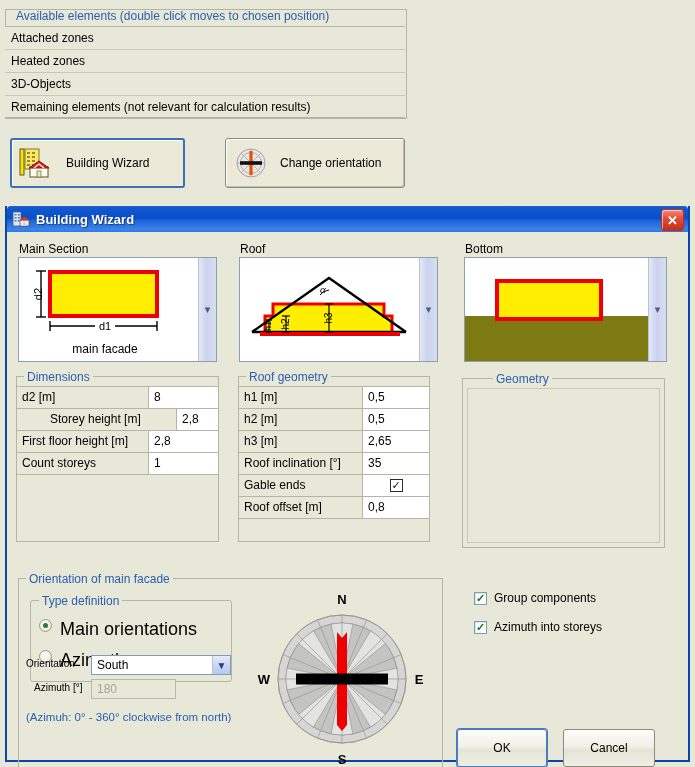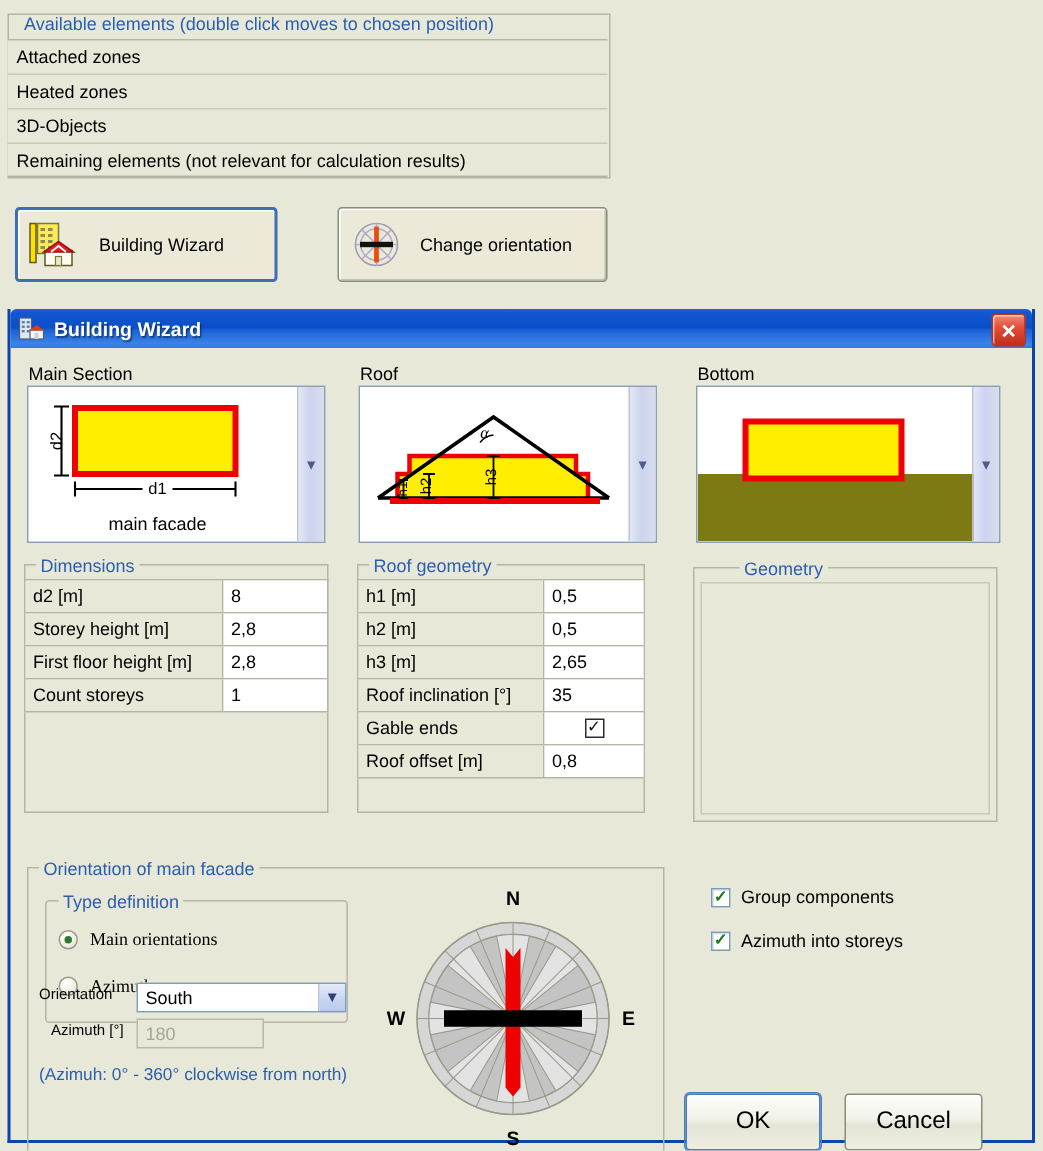--- a/index.html
+++ b/index.html
@@ -225,24 +225,23 @@
     display: inline-flex; align-items: center; justify-content: center;
     box-sizing: border-box;
     margin-right: 7px;
     flex: 0 0 13px;
   }
   .cbx .tick { color: #1a7a1a; font-size: 11px; font-weight: bold; line-height: 1; }
 
   
   .rbrow {
     position: absolute;
-    display: flex; align-items: center;
-    font-size: 12px;
-    white-space: nowrap;
-    font-family: Liberation Serif, serif;
+    display: flex; 
+    font-size: 18px;
+    white-space: nowrap;
   }
   .rb {
     width: 13px; height: 13px; border-radius: 50%;
     border: 1px solid #9a9a8a;
     background: radial-gradient(circle at 38% 34%, #ffffff 0%, #eceade 70%, #d8d6c8 100%);
     margin-right: 8px;
     flex: 0 0 13px;
     display: inline-flex; align-items: center; justify-content: center;
     box-sizing: border-box;
   }
@@ -294,21 +293,21 @@
 
   
   .dbtn {
     position: absolute;
     height: 38px;
     background: linear-gradient(to bottom, #fdfdfa 0%, #f1f1e8 45%, #e4e4d6 55%, #eeeee3 100%);
     border: 1px solid #8b8b7a;
     border-radius: 3px;
     box-sizing: border-box;
     display: flex; align-items: center; justify-content: center;
-    font-size: 16px;
+    font-size: 12px;
     cursor: default;
   }
   .dbtn.default {
     border: 1px solid #4b7bbd;
     box-shadow: 0 0 0 1px #4b7bbd;
   }
 
   svg { display: block; }
 </style>
 </head>
@@ -470,21 +469,21 @@
       </div>
 
       <div class="fs" style="left:9px; top:144px; width:203px; height:166px;"></div>
       <div class="fs-legend" style="left:17px; top:139px;">Dimensions</div>
       <div class="grid" style="left:9px; top:154px; width:203px;">
         <div class="grow">
           <div class="gkey" style="flex-basis:132px;">d2  [m]</div>
           <div class="gval">8</div>
         </div>
         <div class="grow">
-          <div class="gkey" style="flex-basis:132px;">Storey height  [m]</div>
+          <div class="gkey" style="flex-basis:132px;margin-left:28px;">Storey height  [m]</div>
           <div class="gval">2,8</div>
         </div>
         <div class="grow">
           <div class="gkey" style="flex-basis:132px;">First floor height  [m]</div>
           <div class="gval">2,8</div>
         </div>
         <div class="grow">
           <div class="gkey" style="flex-basis:132px;">Count storeys</div>
           <div class="gval">1</div>
         </div>

